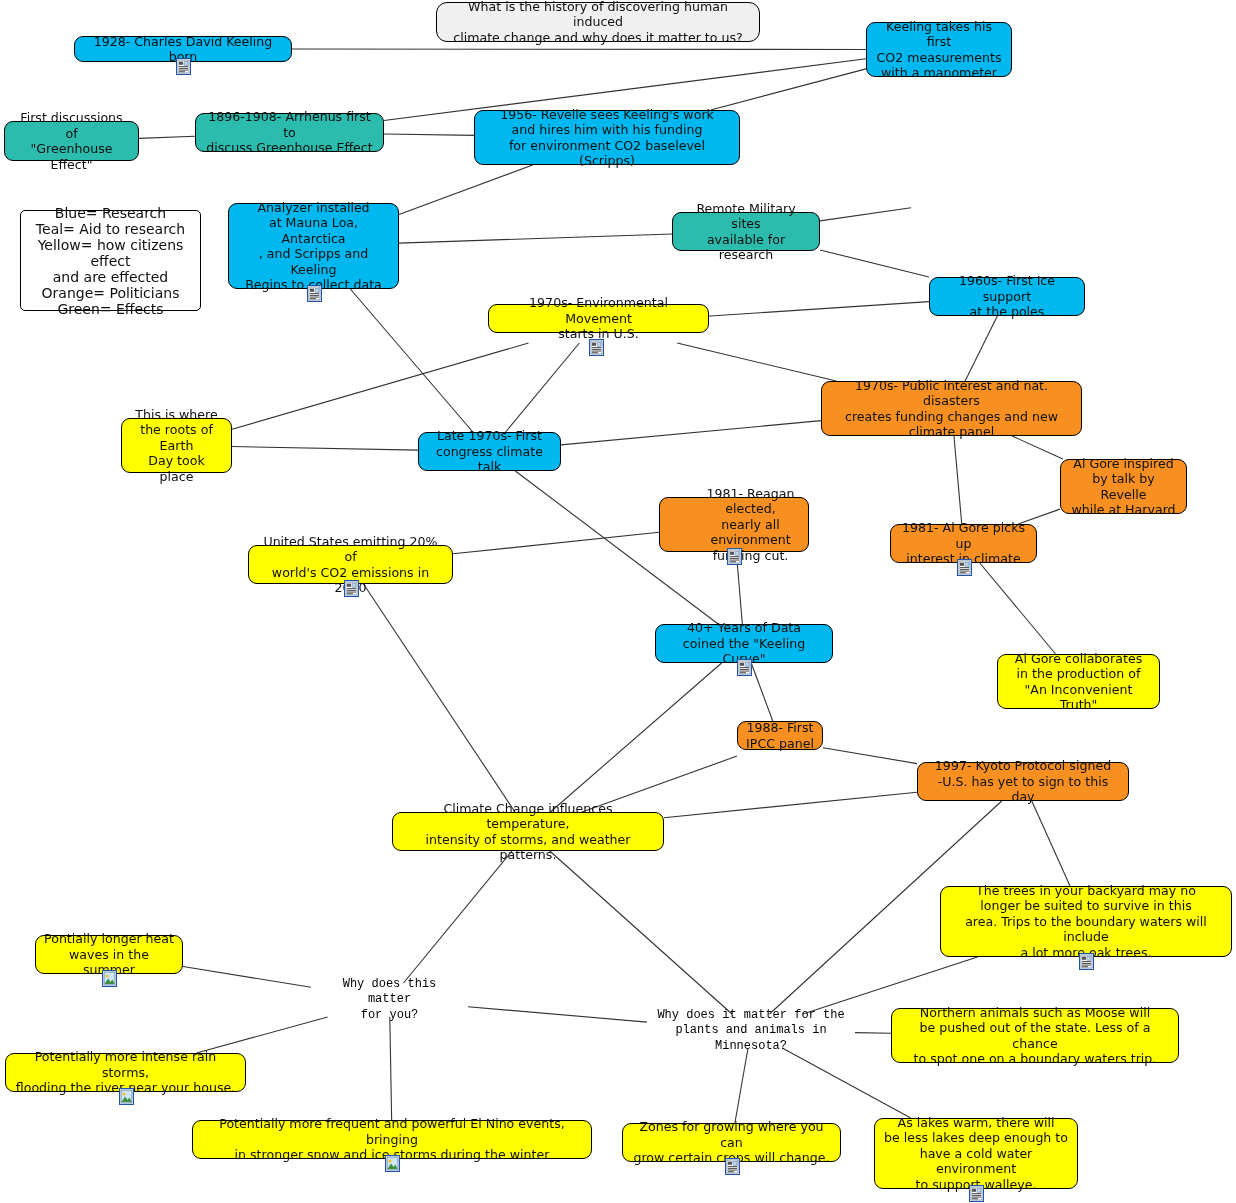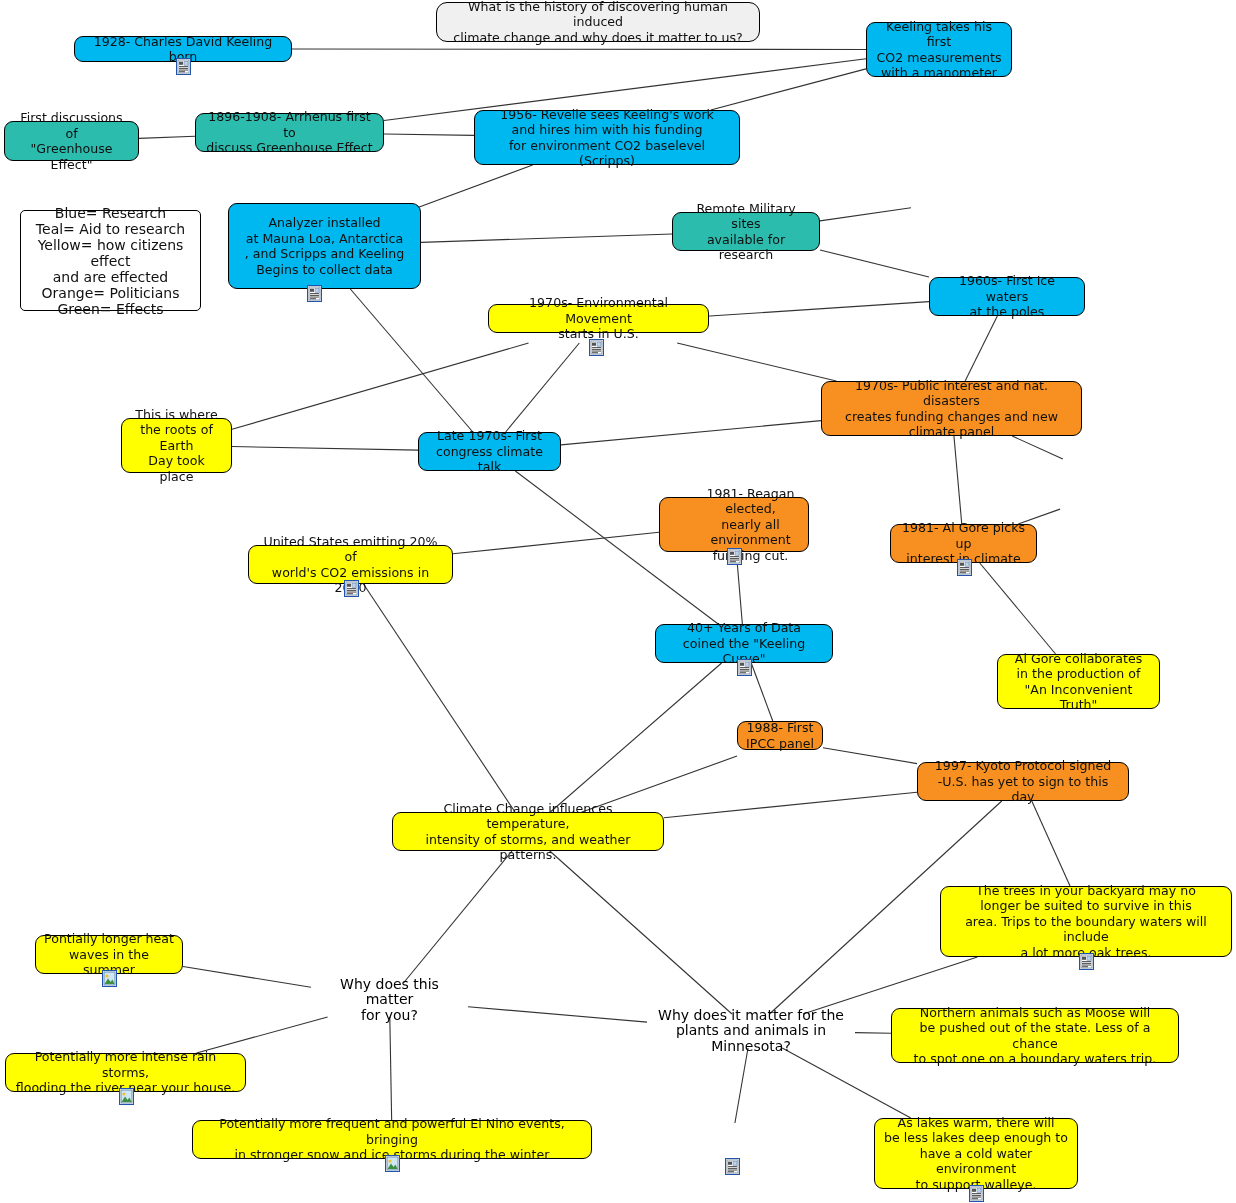--- a/index.html
+++ b/index.html
@@ -42,21 +42,22 @@
   }
   .node.blue   { background: #00b8f0; }
   .node.teal   { background: #2cbcad; }
   .node.yellow { background: #ffff00; }
   .node.orange { background: #f79020; }
   .node.white  { background: #f0f0f0; border-radius: 11px; }
   .node.plain {
     background: transparent;
     border: none;
     color: #000000;
-    font-size: 14px;
+    font-size: 12px;
+    font-family: Liberation Mono, monospace;
   }
   .legend {
     position: absolute;
     box-sizing: border-box;
     background: #ffffff;
     border: 1px solid #000000;
     border-radius: 5px;
     text-align: center;
     font-size: 14px;
     line-height: 16px;
@@ -150,41 +151,41 @@
     <div class="node blue" style="left: 866px; top: 22px; width: 146px; height: 55px;">Keeling takes his first
 CO2 measurements
 with a manometer</div>
     <div class="node teal" style="left: 4px; top: 121px; width: 135px; height: 40px;">First discussions of
 "Greenhouse Effect"</div>
     <div class="node teal" style="left: 195px; top: 113px; width: 189px; height: 39px;">1896-1908- Arrhenus first to
 discuss Greenhouse Effect</div>
     <div class="node blue" style="left: 474px; top: 110px; width: 266px; height: 55px;">1956- Revelle sees Keeling's work
 and hires him with his funding
 for environment CO2 baselevel (Scripps)</div>
-    <div class="node blue" style="left: 228px; top: 203px; width: 193px; height: 86px;">Analyzer installed
+    <div class="node blue" style="left: 228px; top: 203px; width: 171px; height: 86px;">Analyzer installed
 at Mauna Loa, Antarctica
 , and Scripps and Keeling
 Begins to collect data</div>
     <div class="badge" style="left: 306.5px; top: 285px;">
       <svg width="15" height="17" viewBox="0 0 15 17">
         <rect x="0.5" y="0.5" width="14" height="16" fill="#eef3fb" stroke="#2255aa"></rect>
         <rect x="2" y="2" width="11" height="13" fill="#ffffff" stroke="#8899aa"></rect>
         <rect x="3" y="3.6" width="4" height="3.2" fill="#555555"></rect>
         <rect x="8" y="3.6" width="4" height="3.6" fill="#bcd3e8" stroke="#5577aa" stroke-width="0.5"></rect>
         <g fill="#333333">
           <rect x="3" y="8.2" width="9" height="0.9"></rect>
           <rect x="3" y="9.9" width="9" height="0.9"></rect>
           <rect x="3" y="11.6" width="9" height="0.9"></rect>
           <rect x="3" y="13.3" width="6" height="0.9"></rect>
         </g>
       </svg>
     </div>
     <div class="node teal" style="left: 672px; top: 212px; width: 148px; height: 39px;">Remote Military sites
 available for research</div>
-    <div class="node blue" style="left: 929px; top: 277px; width: 156px; height: 39px;">1960s- First Ice waters
+    <div class="node blue" style="left: 929px; top: 277px; width: 156px; height: 39px;">1960s- First Ice support
 at the poles</div>
     <div class="node yellow" style="left: 488px; top: 304px; width: 221px; height: 29px;">1970s- Environmental Movement
 starts in U.S.</div>
     <div class="badge" style="left: 588.5px; top: 339px;">
       <svg width="15" height="17" viewBox="0 0 15 17">
         <rect x="0.5" y="0.5" width="14" height="16" fill="#eef3fb" stroke="#2255aa"></rect>
         <rect x="2" y="2" width="11" height="13" fill="#ffffff" stroke="#8899aa"></rect>
         <rect x="3" y="3.6" width="4" height="3.2" fill="#555555"></rect>
         <rect x="8" y="3.6" width="4" height="3.6" fill="#bcd3e8" stroke="#5577aa" stroke-width="0.5"></rect>
         <g fill="#333333">
@@ -196,20 +197,23 @@
       </svg>
     </div>
     <div class="node orange" style="left: 821px; top: 381px; width: 261px; height: 55px;">1970s- Public interest and nat. disasters
 creates funding changes and new
 climate panel</div>
     <div class="node yellow" style="left: 121px; top: 418px; width: 111px; height: 55px;">This is where
 the roots of Earth
 Day took place</div>
     <div class="node blue" style="left: 418px; top: 432px; width: 143px; height: 39px;">Late 1970s- First
 congress climate talk</div>
+    <div class="node orange" style="left: 1060px; top: 459px; width: 127px; height: 55px;">Al Gore inspired
+by talk by Revelle
+while at Harvard</div>
     <div class="node orange" style="left: 659px; top: 497px; width: 150px; height: 55px; padding-left: 41px;">1981- Reagan elected,
 nearly all environment
 funding cut.</div>
     <div class="badge" style="left: 727px; top: 548px;">
       <svg width="15" height="17" viewBox="0 0 15 17">
         <rect x="0.5" y="0.5" width="14" height="16" fill="#eef3fb" stroke="#2255aa"></rect>
         <rect x="2" y="2" width="11" height="13" fill="#ffffff" stroke="#8899aa"></rect>
         <rect x="3" y="3.6" width="4" height="3.2" fill="#555555"></rect>
         <rect x="8" y="3.6" width="4" height="3.6" fill="#bcd3e8" stroke="#5577aa" stroke-width="0.5"></rect>
         <g fill="#333333">
@@ -343,20 +347,22 @@
     <div class="node yellow" style="left: 192px; top: 1120px; width: 400px; height: 39px;">Potentially more frequent and powerful El Nino events, bringing
 in stronger snow and ice storms during the winter</div>
     <div class="badge" style="left: 385px; top: 1155px;">
       <svg width="15" height="17" viewBox="0 0 15 17">
         <rect x="0.5" y="0.5" width="14" height="16" fill="#ffffff" stroke="#2255aa"></rect>
         <rect x="2" y="2" width="11" height="13" fill="#cfe6f5" stroke="#6d8fb0"></rect>
         <circle cx="5" cy="6" r="1.6" fill="#f2c12e"></circle>
         <path d="M2.5 14 L6 8.5 L8.6 12 L10.4 9.6 L12.6 14 Z" fill="#3f8f3f"></path>
       </svg>
     </div>
+    <div class="node yellow" style="left: 622px; top: 1123px; width: 219px; height: 39px;">Zones for growing where you can
+grow certain crops will change.</div>
     <div class="badge" style="left: 724.5px; top: 1158px;">
       <svg width="15" height="17" viewBox="0 0 15 17">
         <rect x="0.5" y="0.5" width="14" height="16" fill="#eef3fb" stroke="#2255aa"></rect>
         <rect x="2" y="2" width="11" height="13" fill="#ffffff" stroke="#8899aa"></rect>
         <rect x="3" y="3.6" width="4" height="3.2" fill="#555555"></rect>
         <rect x="8" y="3.6" width="4" height="3.6" fill="#bcd3e8" stroke="#5577aa" stroke-width="0.5"></rect>
         <g fill="#333333">
           <rect x="3" y="8.2" width="9" height="0.9"></rect>
           <rect x="3" y="9.9" width="9" height="0.9"></rect>
           <rect x="3" y="11.6" width="9" height="0.9"></rect>

